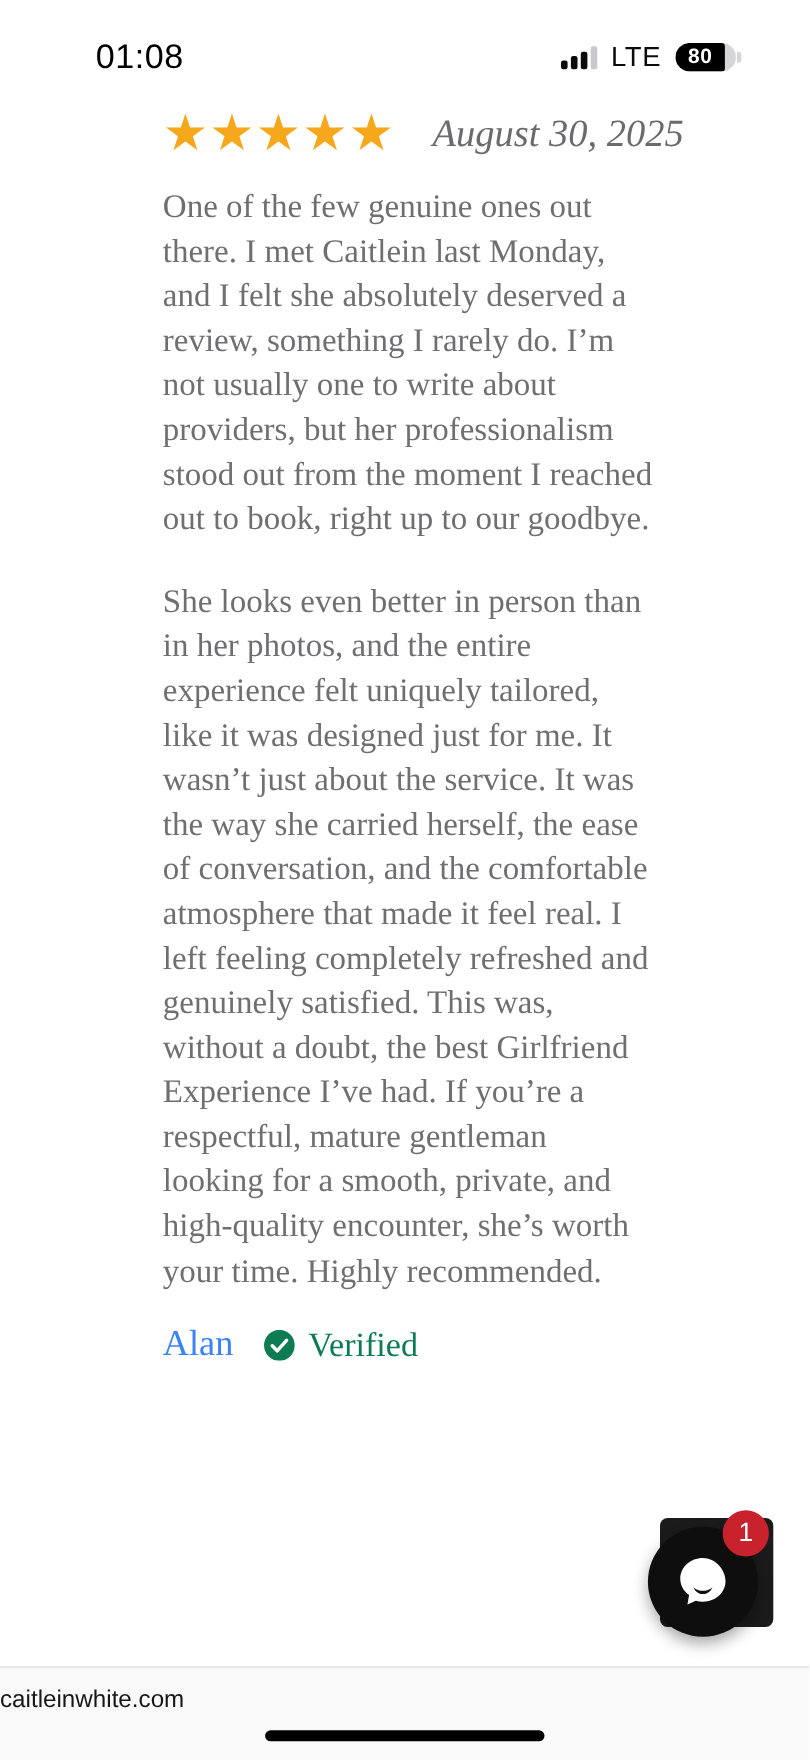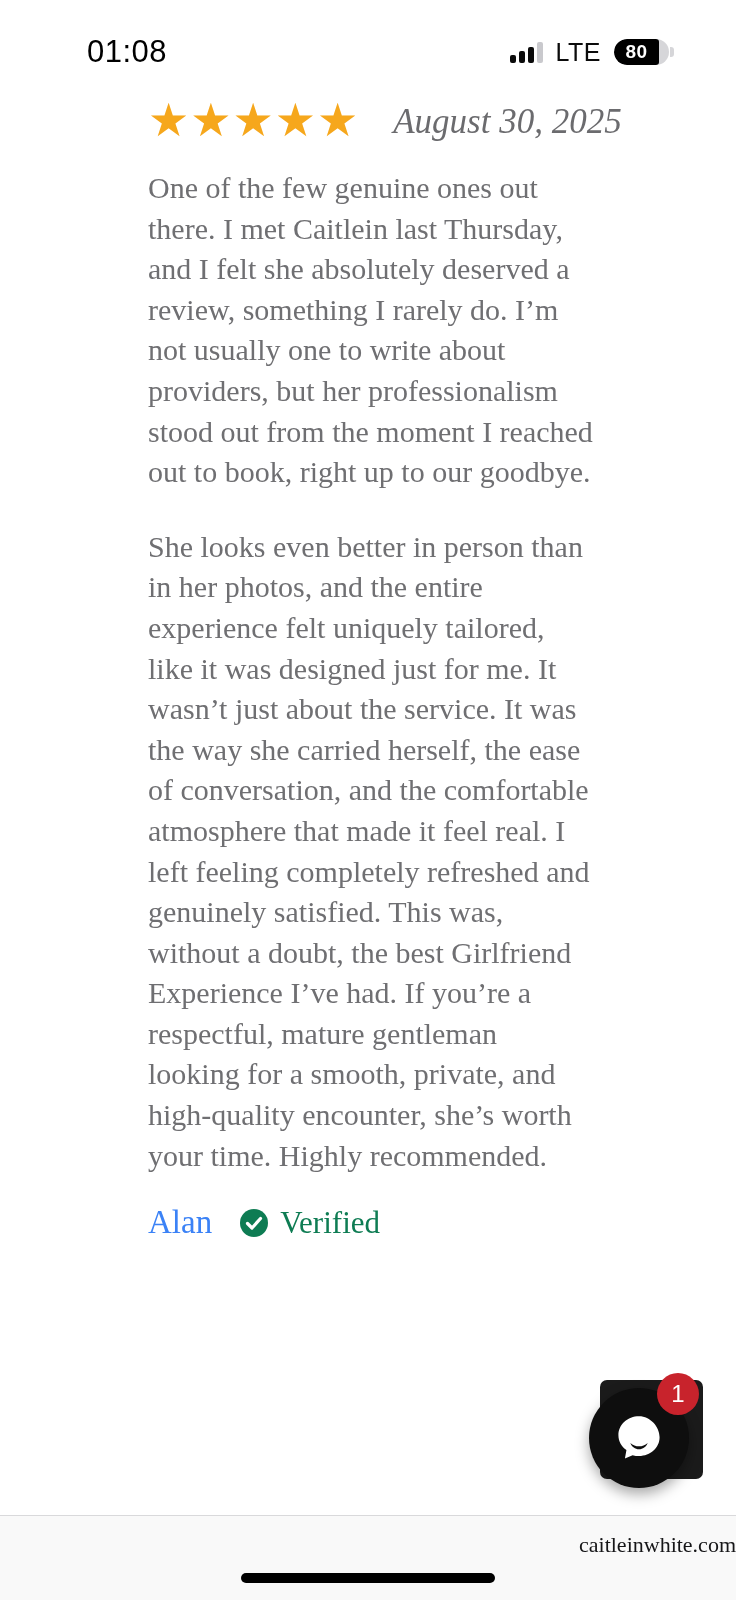--- a/index.html
+++ b/index.html
@@ -213,22 +213,22 @@
     top: 1515px;
     height: 85px;
     background: #f9f9f9;
     border-top: 1px solid #d9d9db;
     z-index: 3;
   }
   .address-url {
     position: absolute;
     top: 16px;
     left: 0; right: 0;
-    text-align: right;
-    font-family: Liberation Serif, serif;
+    text-align: left;
+    font-family: Liberation Sans, sans-serif;
     font-size: 22px;
     color: #161618;
     cursor: pointer;
   }
   .home-indicator {
     position: absolute;
     top: 57px;
     left: 50%;
     transform: translateX(-50%);
     width: 254px;
@@ -263,21 +263,21 @@
       </div>
     </div>
   </header>
 
   <main class="review">
     <div class="review-head">
       <div class="stars">★★★★★</div>
       <div class="review-date">August 30, 2025</div>
     </div>
 
-    <p class="review-body">One of the few genuine ones out there. I met Caitlein last Thursday, and I felt she absolutely deserved a review, something I rarely do. I’m not usually one to write about providers, but her professionalism stood out from the moment I reached out to book, right up to our goodbye.</p>
+    <p class="review-body">One of the few genuine ones out there. I met Caitlein last Monday, and I felt she absolutely deserved a review, something I rarely do. I’m not usually one to write about providers, but her professionalism stood out from the moment I reached out to book, right up to our goodbye.</p>
     <p class="review-body">She looks even better in person than in her photos, and the entire experience felt uniquely tailored, like it was designed just for me. It wasn’t just about the service. It was the way she carried herself, the ease of conversation, and the comfortable atmosphere that made it feel real. I left feeling completely refreshed and genuinely satisfied. This was, without a doubt, the best Girlfriend Experience I’ve had. If you’re a respectful, mature gentleman looking for a smooth, private, and high-quality encounter, she’s worth your time. Highly recommended.</p>
 
 
     <div class="reviewer-row">
       <span class="reviewer-name">Alan</span>
       <span class="verified-badge">
         <svg class="verified-check" viewBox="0 0 28 28">
           <circle cx="14" cy="14" r="14" fill="#0e7c53"></circle>
           <path d="M7.5 14.5 L12 19 L20.5 9.5" fill="none" stroke="#ffffff" stroke-width="3.2" stroke-linecap="round" stroke-linejoin="round"></path>
         </svg>

